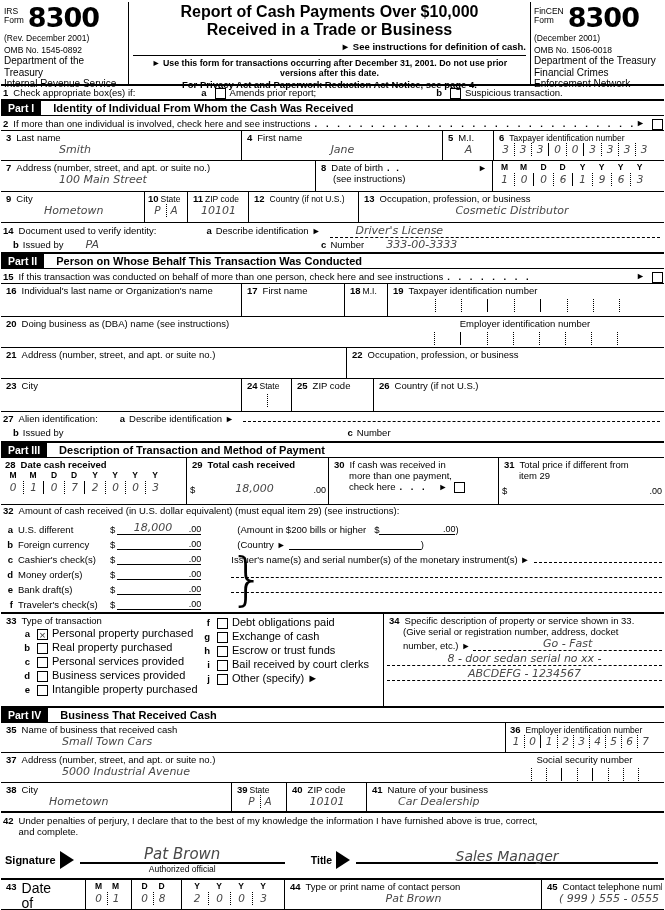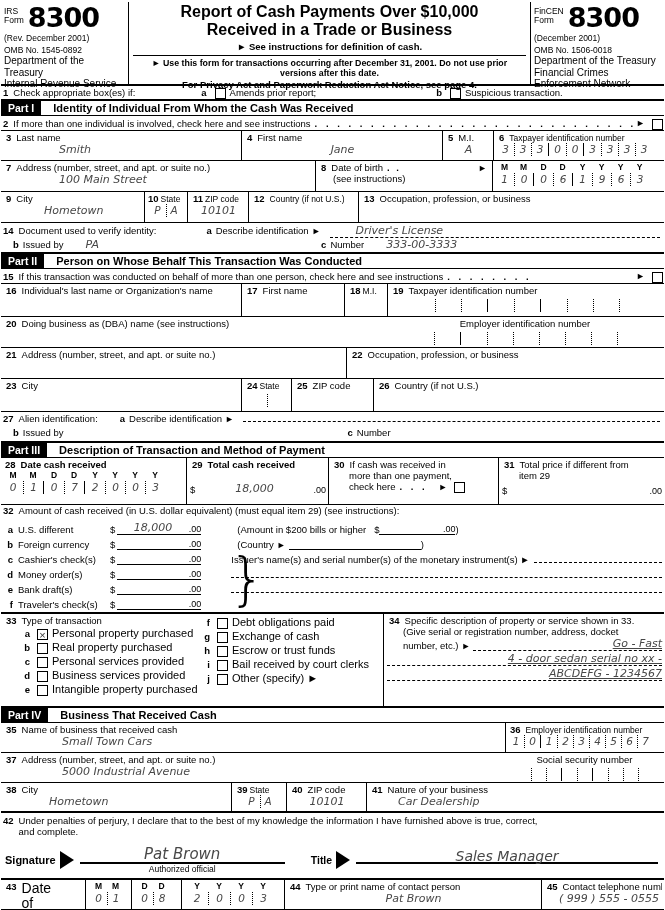--- a/index.html
+++ b/index.html
@@ -45,21 +45,21 @@
   .header { display:flex; height:84px; border-bottom:2px solid #000; }
   .hblock { width:127px; padding:2px 3px; }
   .hblock.right { width:133px; }
   .hform { display:flex; align-items:flex-start; }
   .hagency { font-size:8.5px; line-height:1.1; padding-top:3px; }
   .hnum { font-size:27px; font-weight:900; letter-spacing:-1px; line-height:1; margin-left:4px; font-family:"DejaVu Sans",sans-serif; }
   .hrev, .homb { font-size:8.5px; margin-top:2px; }
   .hdept { font-size:10px; line-height:1.15; }
   .hcenter { flex:1; border-left:1px solid #000; border-right:1px solid #000; text-align:center; padding:1px 4px; display:flex; flex-direction:column; }
   .htitle { font-size:16px; font-weight:bold; line-height:1.15; }
-  .hsee { font-size:9.5px; font-weight:bold; margin-top:1px; }
+  .hsee { font-size:9.5px; font-weight:bold; margin-top:1px;text-align:right; }
   .huse { font-size:8.8px; font-weight:bold; border-top:1px solid #000; margin-top:3px; padding-top:2px; }
   .hpriv { font-size:9.5px; font-weight:bold; margin-top:1px; }
 
   
   .partbar { display:flex; align-items:center; height:15px; border-bottom:1px solid #000; }
   .ptag { background:#000; color:#fff; font-weight:bold; font-size:10.5px; padding:1px 7px 2px 7px; margin-right:12px; }
   .ptitle { font-weight:bold; font-size:11px; }
 
   
   .checkline { display:flex; align-items:center; height:15px; }
@@ -78,21 +78,21 @@
   .ublank { display:inline-block; border-bottom:1px solid #000; text-align:right; }
   .dashfill { flex:1; border-bottom:1.5px dashed #000; margin:0 2px 2px 4px; }
   .brace { position:absolute; left:228px; top:44px; font-size:57px; font-weight:200; line-height:58px; font-family:"DejaVu Sans",sans-serif; }
 
   
   .cbitem { display:flex; align-items:center; height:14px; }
   .cbletter { font-weight:bold; font-size:9.5px; width:10px; text-align:right; margin-right:3px; }
   .cblabel { font-size:11px; white-space:nowrap; }
 
   .v34line { display:flex; align-items:flex-end; }
-  .v34dash { flex:1; border-bottom:1.5px dashed #000; text-align:right;text-decoration:underline; }
+  .v34dash { flex:1; border-bottom:1.5px dashed #000; text-align:center; }
 
   
   .sigrow { display:flex; align-items:center; height:37px; padding:0 4px; }
   .tri { width:0; height:0; border-left:14px solid #000; border-top:9px solid transparent; border-bottom:9px solid transparent; margin:0 6px 0 4px; flex:none; }
   .siglabel { font-weight:bold; font-size:11px; }
   .sigline { width:205px; }
   .signame { border-bottom:2px solid #000; text-align:center; font-size:15px; height:19px; white-space:nowrap; }
   .signame.smn { font-size:14px; height:16px; }
   .sigunder { text-align:center; font-size:8.5px; }
   .titlelabel { font-weight:bold; font-size:10.5px; margin-left:26px; }
@@ -293,20 +293,21 @@
           <span class="num">12</span>
           <span class="lt sm">Country (if not U.S.)</span>
         </div>
       <div class="cv hw cvc"></div>
     </div>
     <div class="cell" style="width:306px">
       <div class="cl">
           <span class="num">13</span>
           <span class="lt">Occupation, profession, or business</span>
         </div>
+      <div class="cv hw cvc">Cosmetic Distributor</div>
     </div>
   </div>
 
   <div style="border-bottom:2px solid #000; padding:1px 2px 1px 0">
     <div style="display:flex; align-items:baseline; height:14px">
       <span class="num">14</span>
       <span class="lt">Document used to verify identity:</span>
       <span class="sub" style="margin-left:50px">a</span>
       <span class="lt">Describe identification</span>
       <span class="arrow">►</span>
@@ -712,21 +713,21 @@
           <span class="num">34</span>
           <span class="lt">Specific description of property or service shown in 33.</span>
         </div>
       <div class="lt" style="padding-left:16px">(Give serial or registration number, address, docket</div>
       <div class="v34line" style="padding-left:16px">
         <span class="lt">number, etc.)</span>
         <span class="arrow">►</span>
         <span class="v34dash hw">Go - Fast</span>
       </div>
       <div class="v34line" style="margin-top:1px">
-          <span class="v34dash hw">4 - door sedan serial no xx -</span>
+          <span class="v34dash hw">8 - door sedan serial no xx -</span>
         </div>
       <div class="v34line" style="margin-top:1px">
           <span class="v34dash hw">ABCDEFG - 1234567</span>
         </div>
     </div>
   </div>
 
   <div class="partbar">
     <span class="ptag">Part IV</span>
     <span class="ptitle">Business That Received Cash</span>

